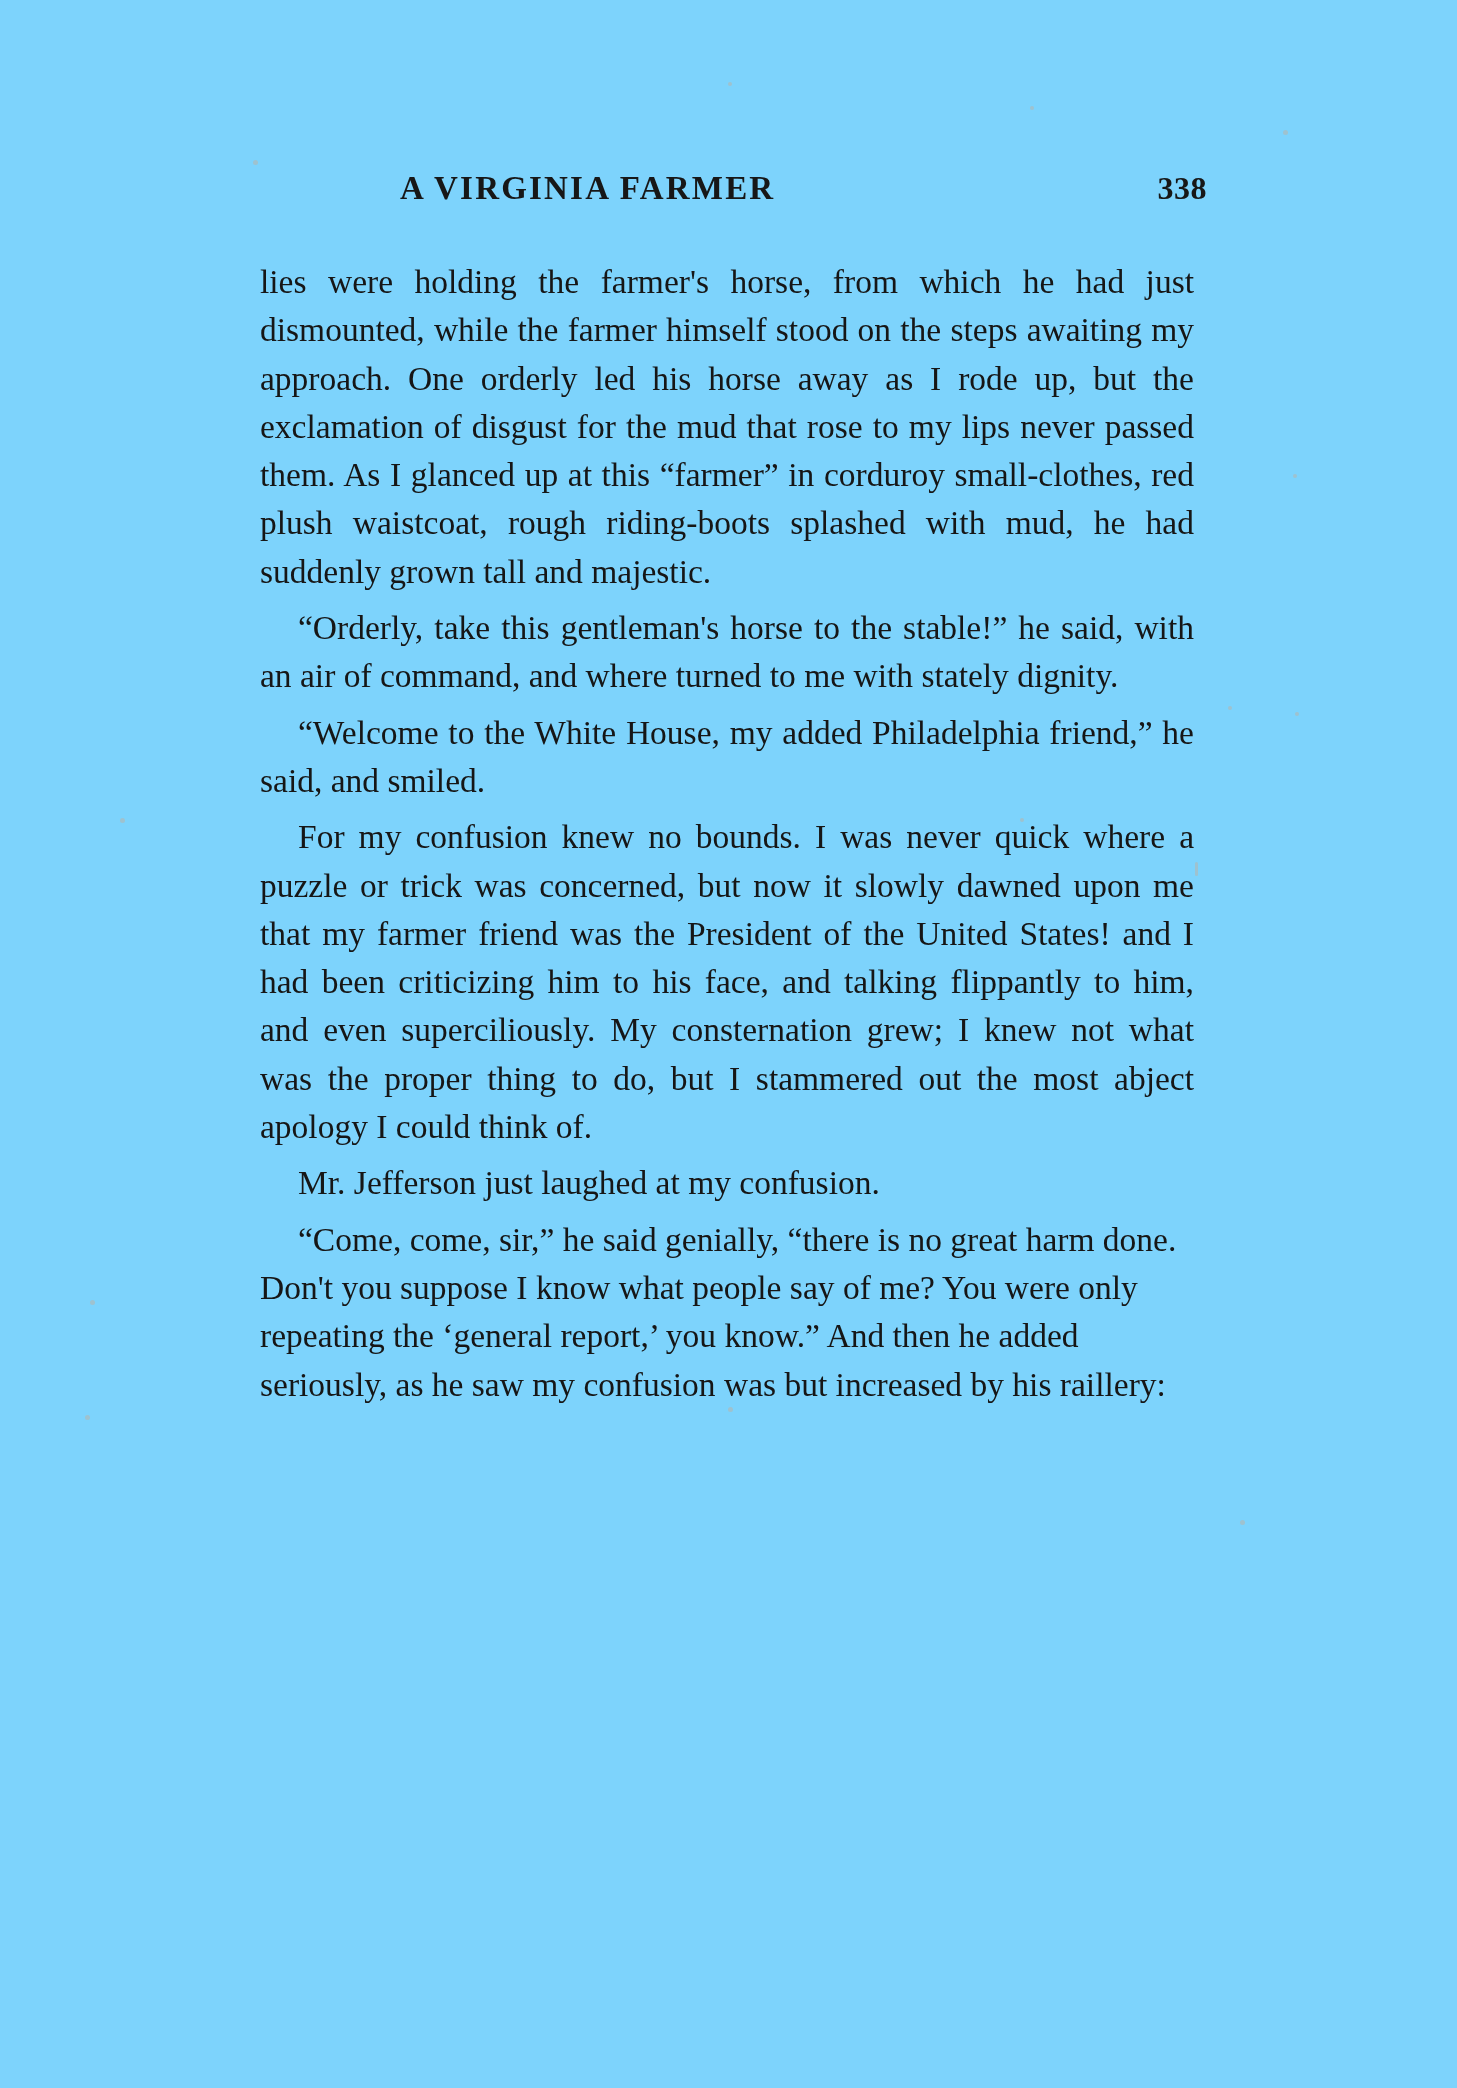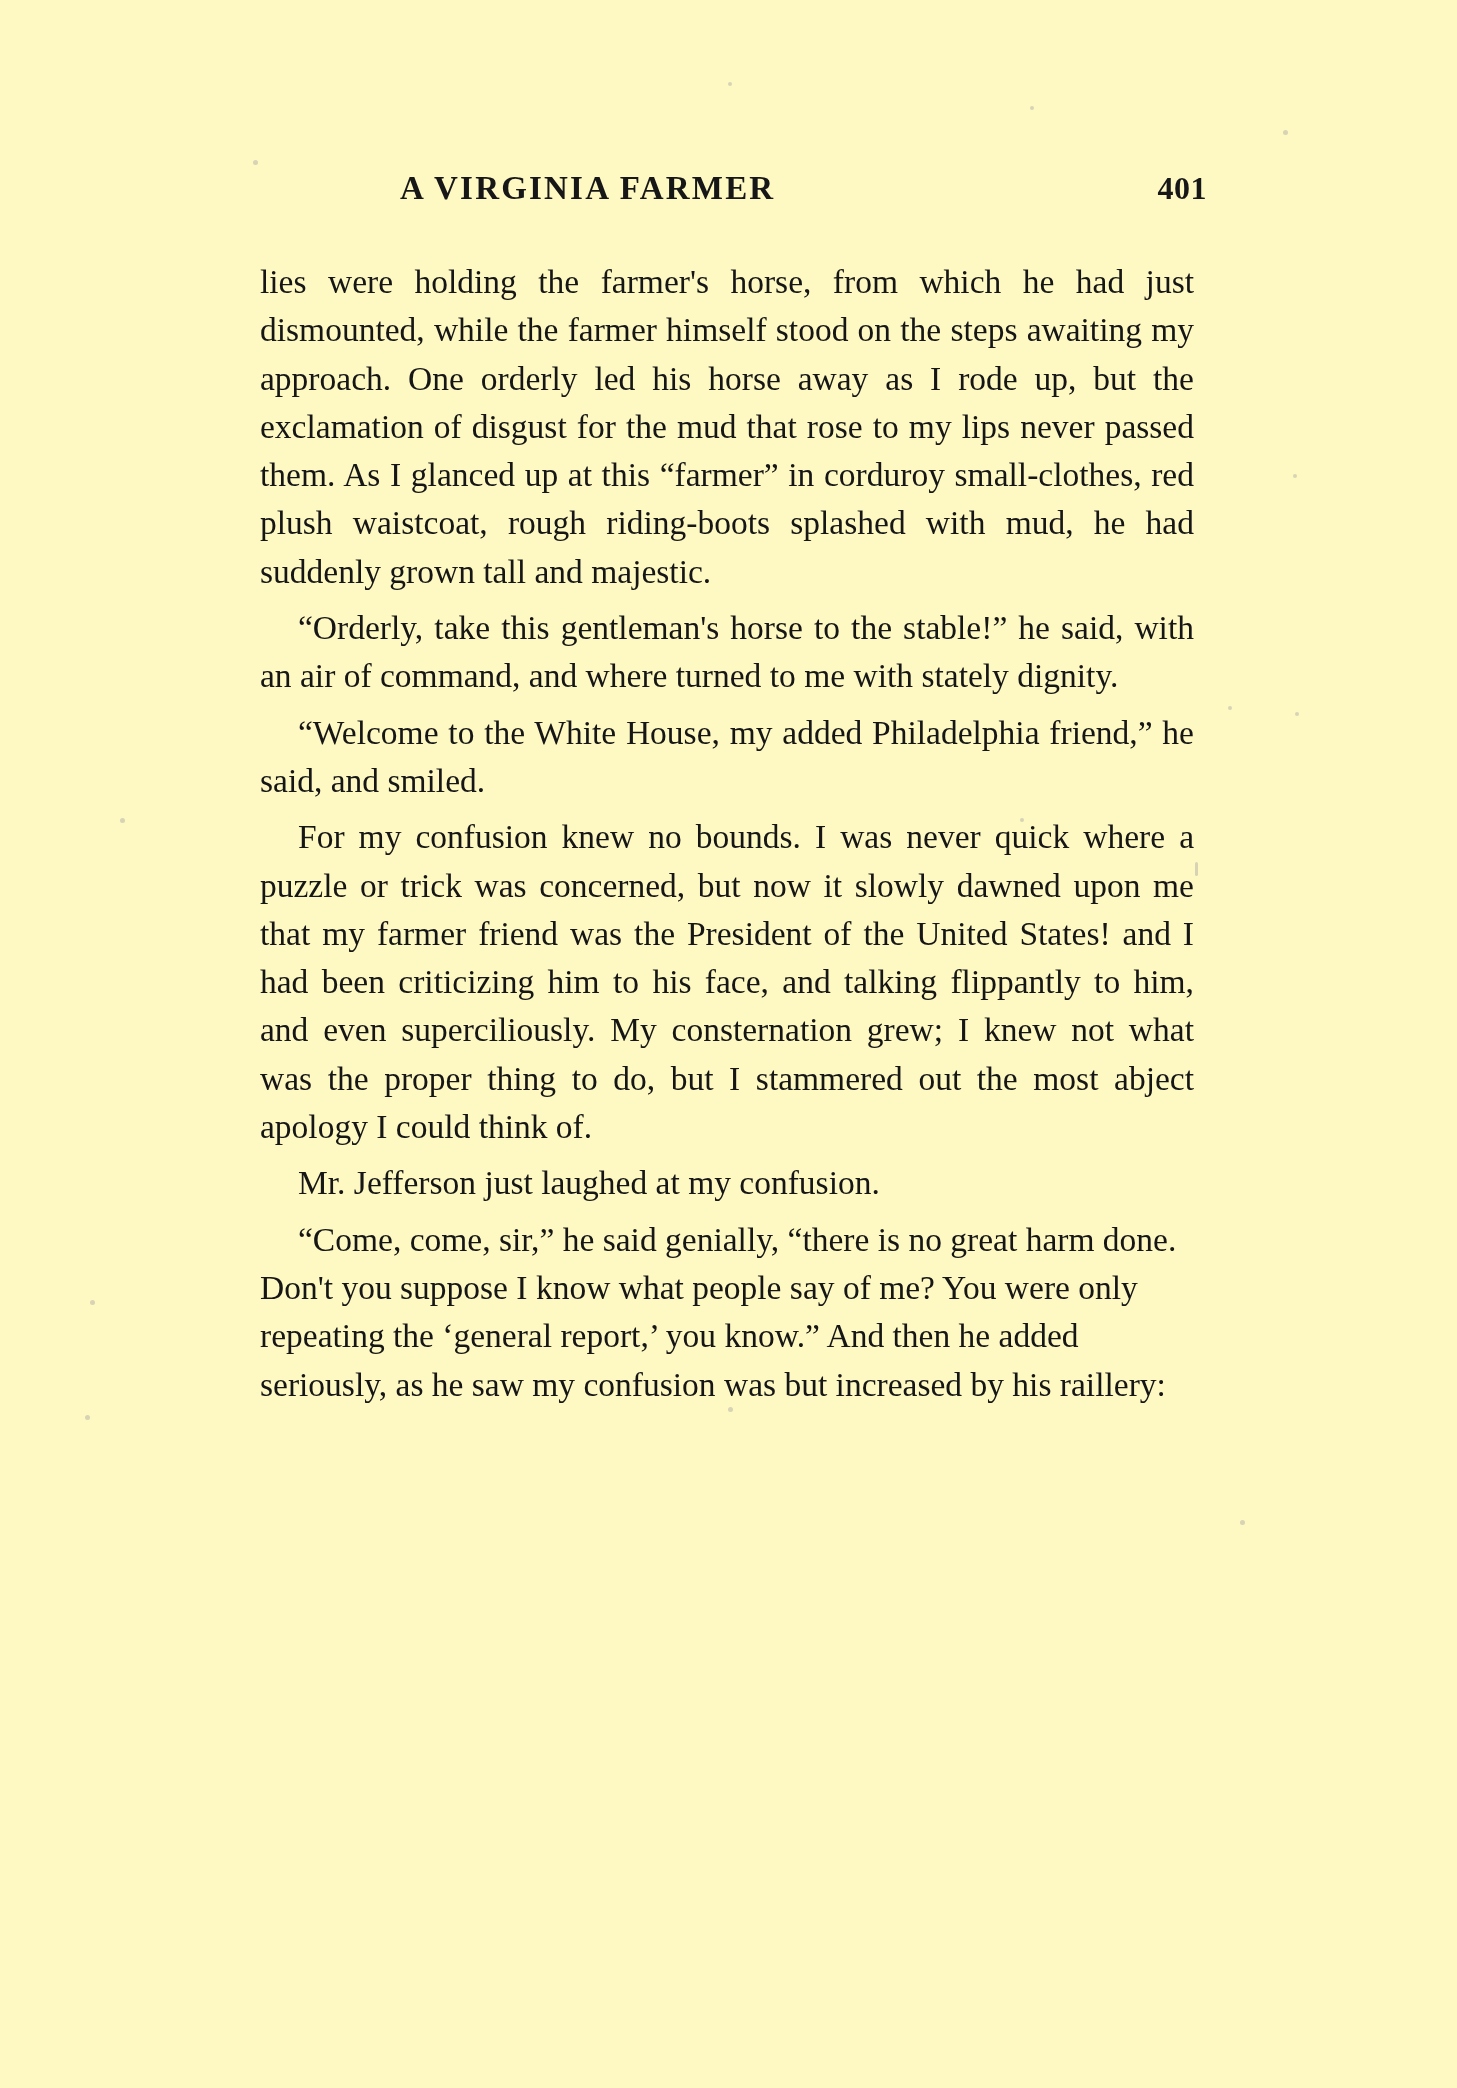--- a/index.html
+++ b/index.html
@@ -13,21 +13,21 @@
     position: relative;
     font-family: "Liberation Serif", serif;
     color: #1a1a1a;
     overflow: hidden;
   }
   .page {
     position: absolute;
     top: 0; left: 0;
     width: 1457px;
     height: 2088px;
-    background: #fef9c3;
+    background: #7dd3fc;
   }
   .speck {
     position: absolute;
     background: #b9b4aa;
     border-radius: 50%;
     opacity: .55;
   }
   .header {
     position: absolute;
     top: 170px;
@@ -89,21 +89,21 @@
   <span class="speck" style="left:1020px;top:818px;width:4px;height:4px;"></span>
   <span class="speck" style="left:1195px;top:862px;width:3px;height:14px;border-radius:2px;"></span>
   <span class="speck" style="left:90px;top:1300px;width:5px;height:5px;"></span>
   <span class="speck" style="left:85px;top:1415px;width:5px;height:5px;"></span>
   <span class="speck" style="left:728px;top:1407px;width:5px;height:5px;"></span>
   <span class="speck" style="left:1240px;top:1520px;width:5px;height:5px;"></span>
   <span class="speck" style="left:1228px;top:706px;width:4px;height:4px;"></span>
 
   <div class="header">
     <div class="running-title">A VIRGINIA FARMER</div>
-    <div class="folio">401</div>
+    <div class="folio">338</div>
   </div>
 
   <div class="body-text">
     <p class="para">lies were holding the farmer's horse, from which he had just dismounted, while the farmer himself stood on the steps awaiting my approach.  One orderly led his horse away as I rode up, but the exclamation of disgust for the mud that rose to my lips never passed them.  As I glanced up at this “farmer” in corduroy small-clothes, red plush waistcoat, rough riding-boots splashed with mud, he had suddenly grown tall and majestic.</p>
     <p class="para indent">“Orderly, take this gentleman's horse to the stable!” he said, with an air of command, and where turned to me with stately dignity.</p>
     <p class="para indent">“Welcome to the White House, my added Philadelphia friend,” he said, and smiled.</p>
     <p class="para indent">For my confusion knew no bounds.  I was never quick where a puzzle or trick was concerned, but now it slowly dawned upon me that my farmer friend was the President of the United States! and I had been criticizing him to his face, and talking flippantly to him, and even superciliously.  My consternation grew; I knew not what was the proper thing to do, but I stammered out the most abject apology I could think of.</p>
     <p class="para indent">Mr. Jefferson just laughed at my confusion.</p>
     <p class="para indent">“Come, come, sir,” he said genially, “there is no great harm done.  Don't you suppose I know what people say of me?  You were only repeating the ‘general report,’ you know.”  And then he added seriously, as he saw my confusion was but increased by his raillery:</p>
   </div>

